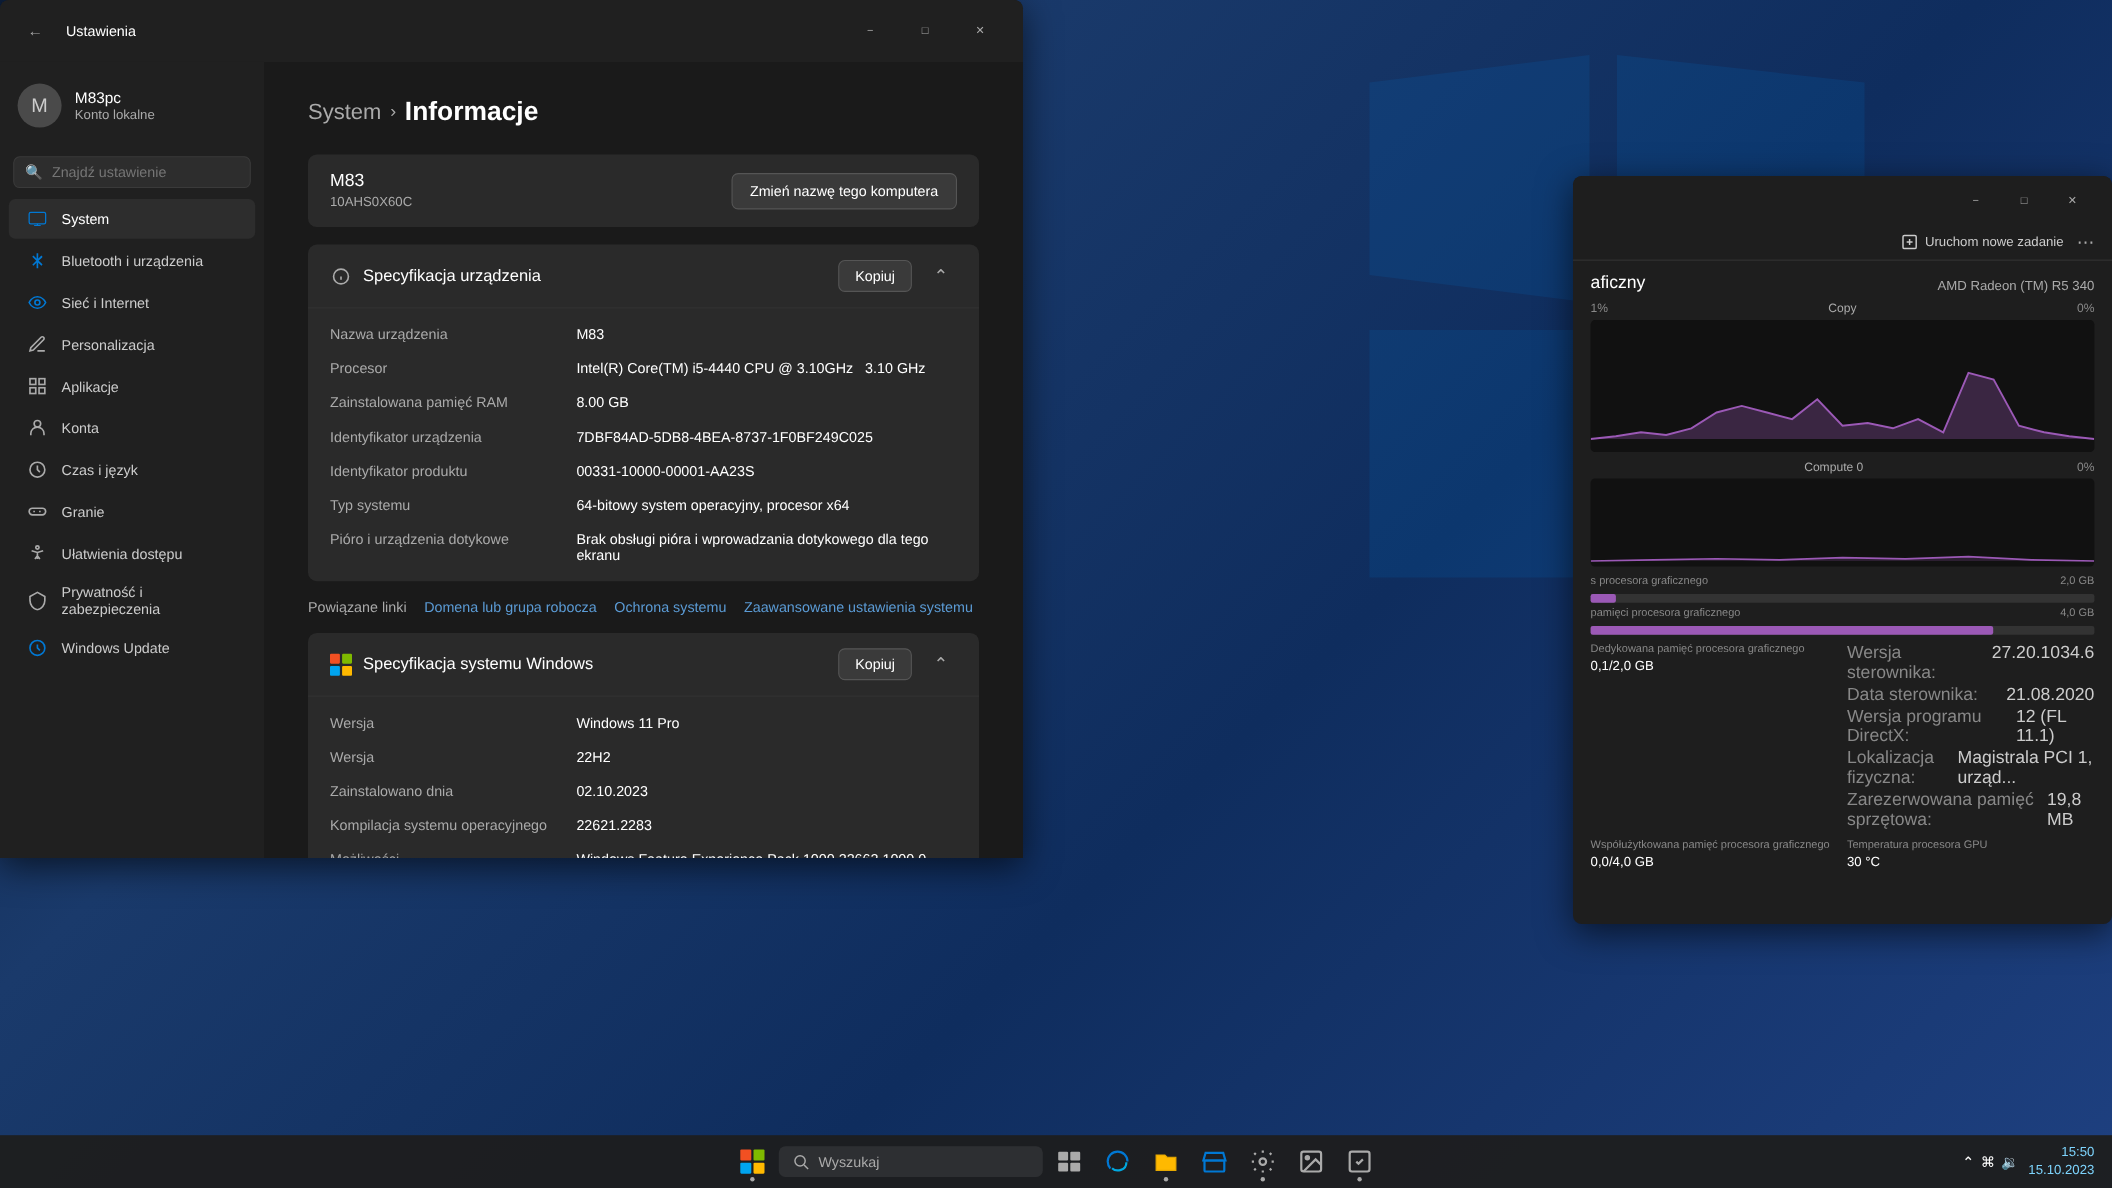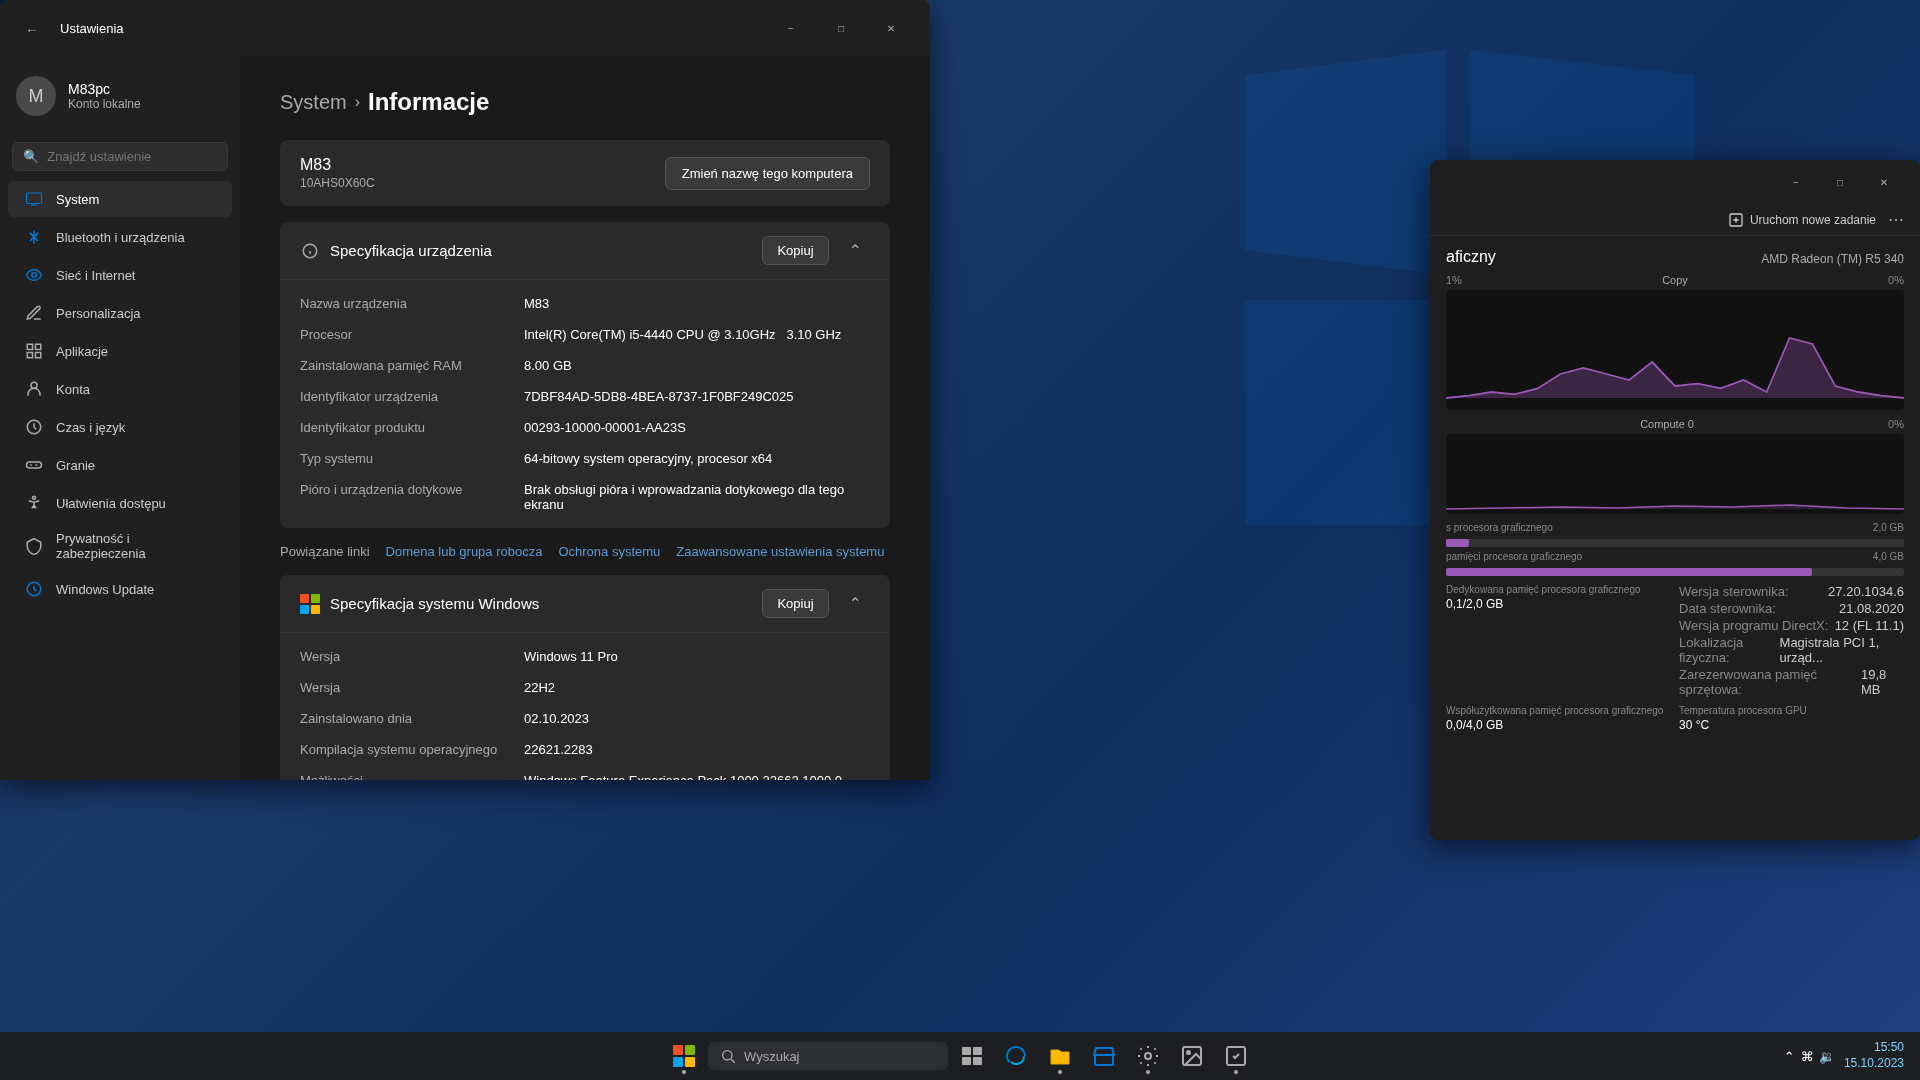--- a/index.html
+++ b/index.html
@@ -459,21 +459,21 @@
 
     .driver-info {
       display: flex;
       flex-direction: column;
       gap: 2px;
     }
 
     .driver-row {
       display: flex;
       justify-content: space-between;
-      font-size: 13px;
+      font-size: 16px;
     }
 
     .driver-label { color: #888; }
     .driver-value { color: #ccc; }
 
     
     .taskbar {
       position: absolute;
       bottom: 0;
       left: 0;
@@ -854,21 +854,21 @@
             <div class="spec-row">
               <span class="spec-label">Zainstalowana pamięć RAM</span>
               <span class="spec-value">8.00 GB</span>
             </div>
             <div class="spec-row">
               <span class="spec-label">Identyfikator urządzenia</span>
               <span class="spec-value">7DBF84AD-5DB8-4BEA-8737-1F0BF249C025</span>
             </div>
             <div class="spec-row">
               <span class="spec-label">Identyfikator produktu</span>
-              <span class="spec-value">00293-10000-00001-AA23S</span>
+              <span class="spec-value">00331-10000-00001-AA23S</span>
             </div>
             <div class="spec-row">
               <span class="spec-label">Typ systemu</span>
               <span class="spec-value">64-bitowy system operacyjny, procesor x64</span>
             </div>
             <div class="spec-row">
               <span class="spec-label">Pióro i urządzenia dotykowe</span>
               <span class="spec-value">Brak obsługi pióra i wprowadzania dotykowego dla tego ekranu</span>
             </div>
           </div>

